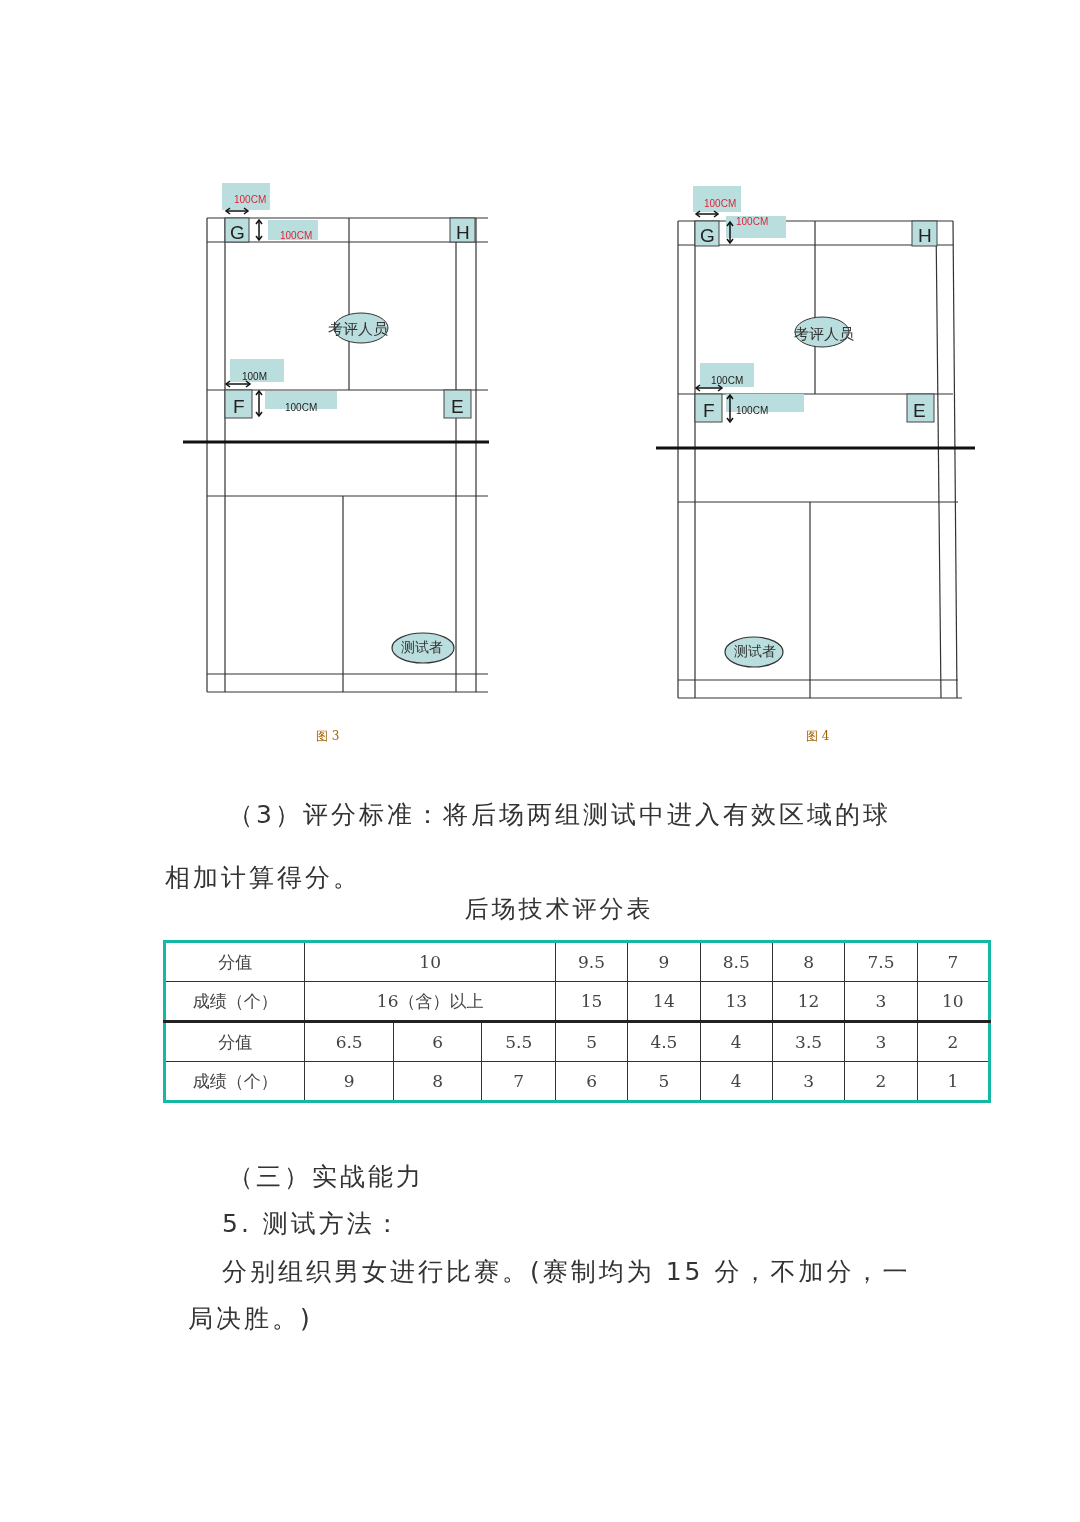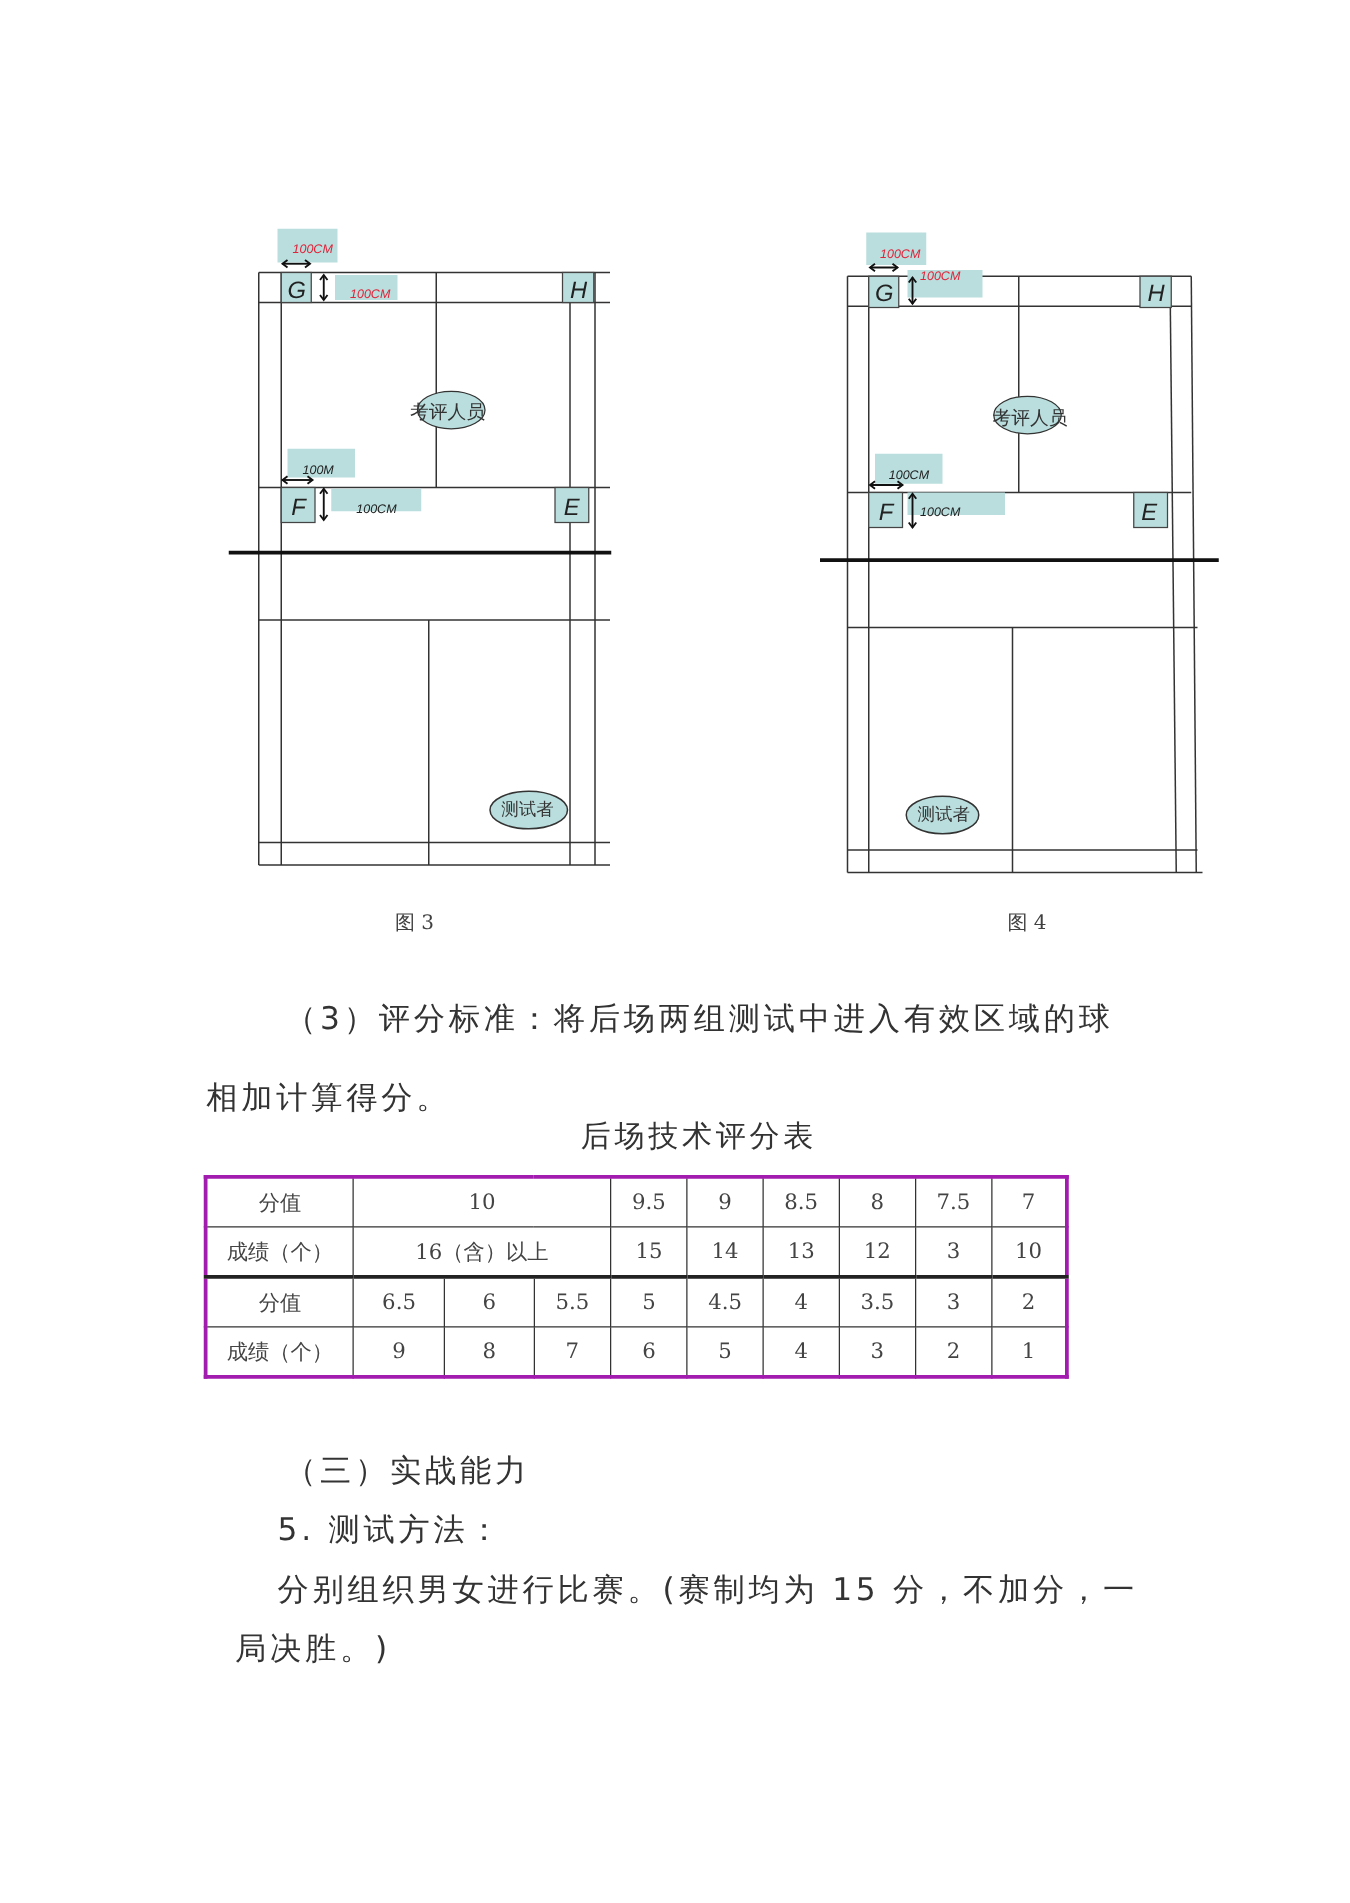--- a/index.html
+++ b/index.html
@@ -1,26 +1,26 @@
 <!DOCTYPE html>
 <html><head>
 <meta charset="utf-8">
 <style>
   html,body{margin:0;padding:0;background:#ffffff;}
   body{width:1080px;height:1522px;position:relative;overflow:hidden;font-family:"DejaVu Serif","Liberation Serif",serif;color:#333;}
   .fig{position:absolute;}
   .fig svg{display:block;}
-  .caption{position:absolute;font-size:16px;color:#404040;font-family:"DejaVu Serif",serif;}
+  .caption{position:absolute;font-size:12px;color:#a16207;font-family:"DejaVu Serif",serif;}
   .para{position:absolute;font-size:25px;letter-spacing:3px;color:#333;font-family:"DejaVu Sans",sans-serif;white-space:nowrap;}
   .table-title{position:absolute;left:0;width:1080px;text-align:center;top:893px;font-size:24px;letter-spacing:3px;font-family:"DejaVu Sans",sans-serif;color:#333;padding-left:38px;box-sizing:border-box;}
-  table.score{position:absolute;left:163px;top:940px;width:692px;height:161px;border-collapse:collapse;border:3px solid #a21caf;font-family:"DejaVu Serif",serif;font-size:17px;color:#444;}
+  table.score{position:absolute;left:163px;top:940px;width:828px;height:161px;border-collapse:collapse;border:3px solid #14b8a6;font-family:"DejaVu Serif",serif;font-size:17px;color:#444;}
   table.score td{border:1px solid #333;text-align:center;height:38px;padding:0;}
   table.score tr.sep td{border-top:3px solid #222;}
   .lbl{font-family:"DejaVu Sans",sans-serif;font-size:17px;}
-  .svtext{font-family:"Liberation Sans",sans-serif;font-style:italic;}
+  .svtext{font-family:"Liberation Sans",sans-serif;}
 </style>
 </head>
 <body>
 
 <div class="fig" style="left:180px;top:180px;">
   <svg width="320" height="520" viewBox="0 0 320 520" xmlns="http://www.w3.org/2000/svg">
     <g stroke="#333" stroke-width="1.2" fill="none">
 
       <line x1="27" y1="38" x2="27" y2="512"></line>
       <line x1="45" y1="38" x2="45" y2="512"></line>

